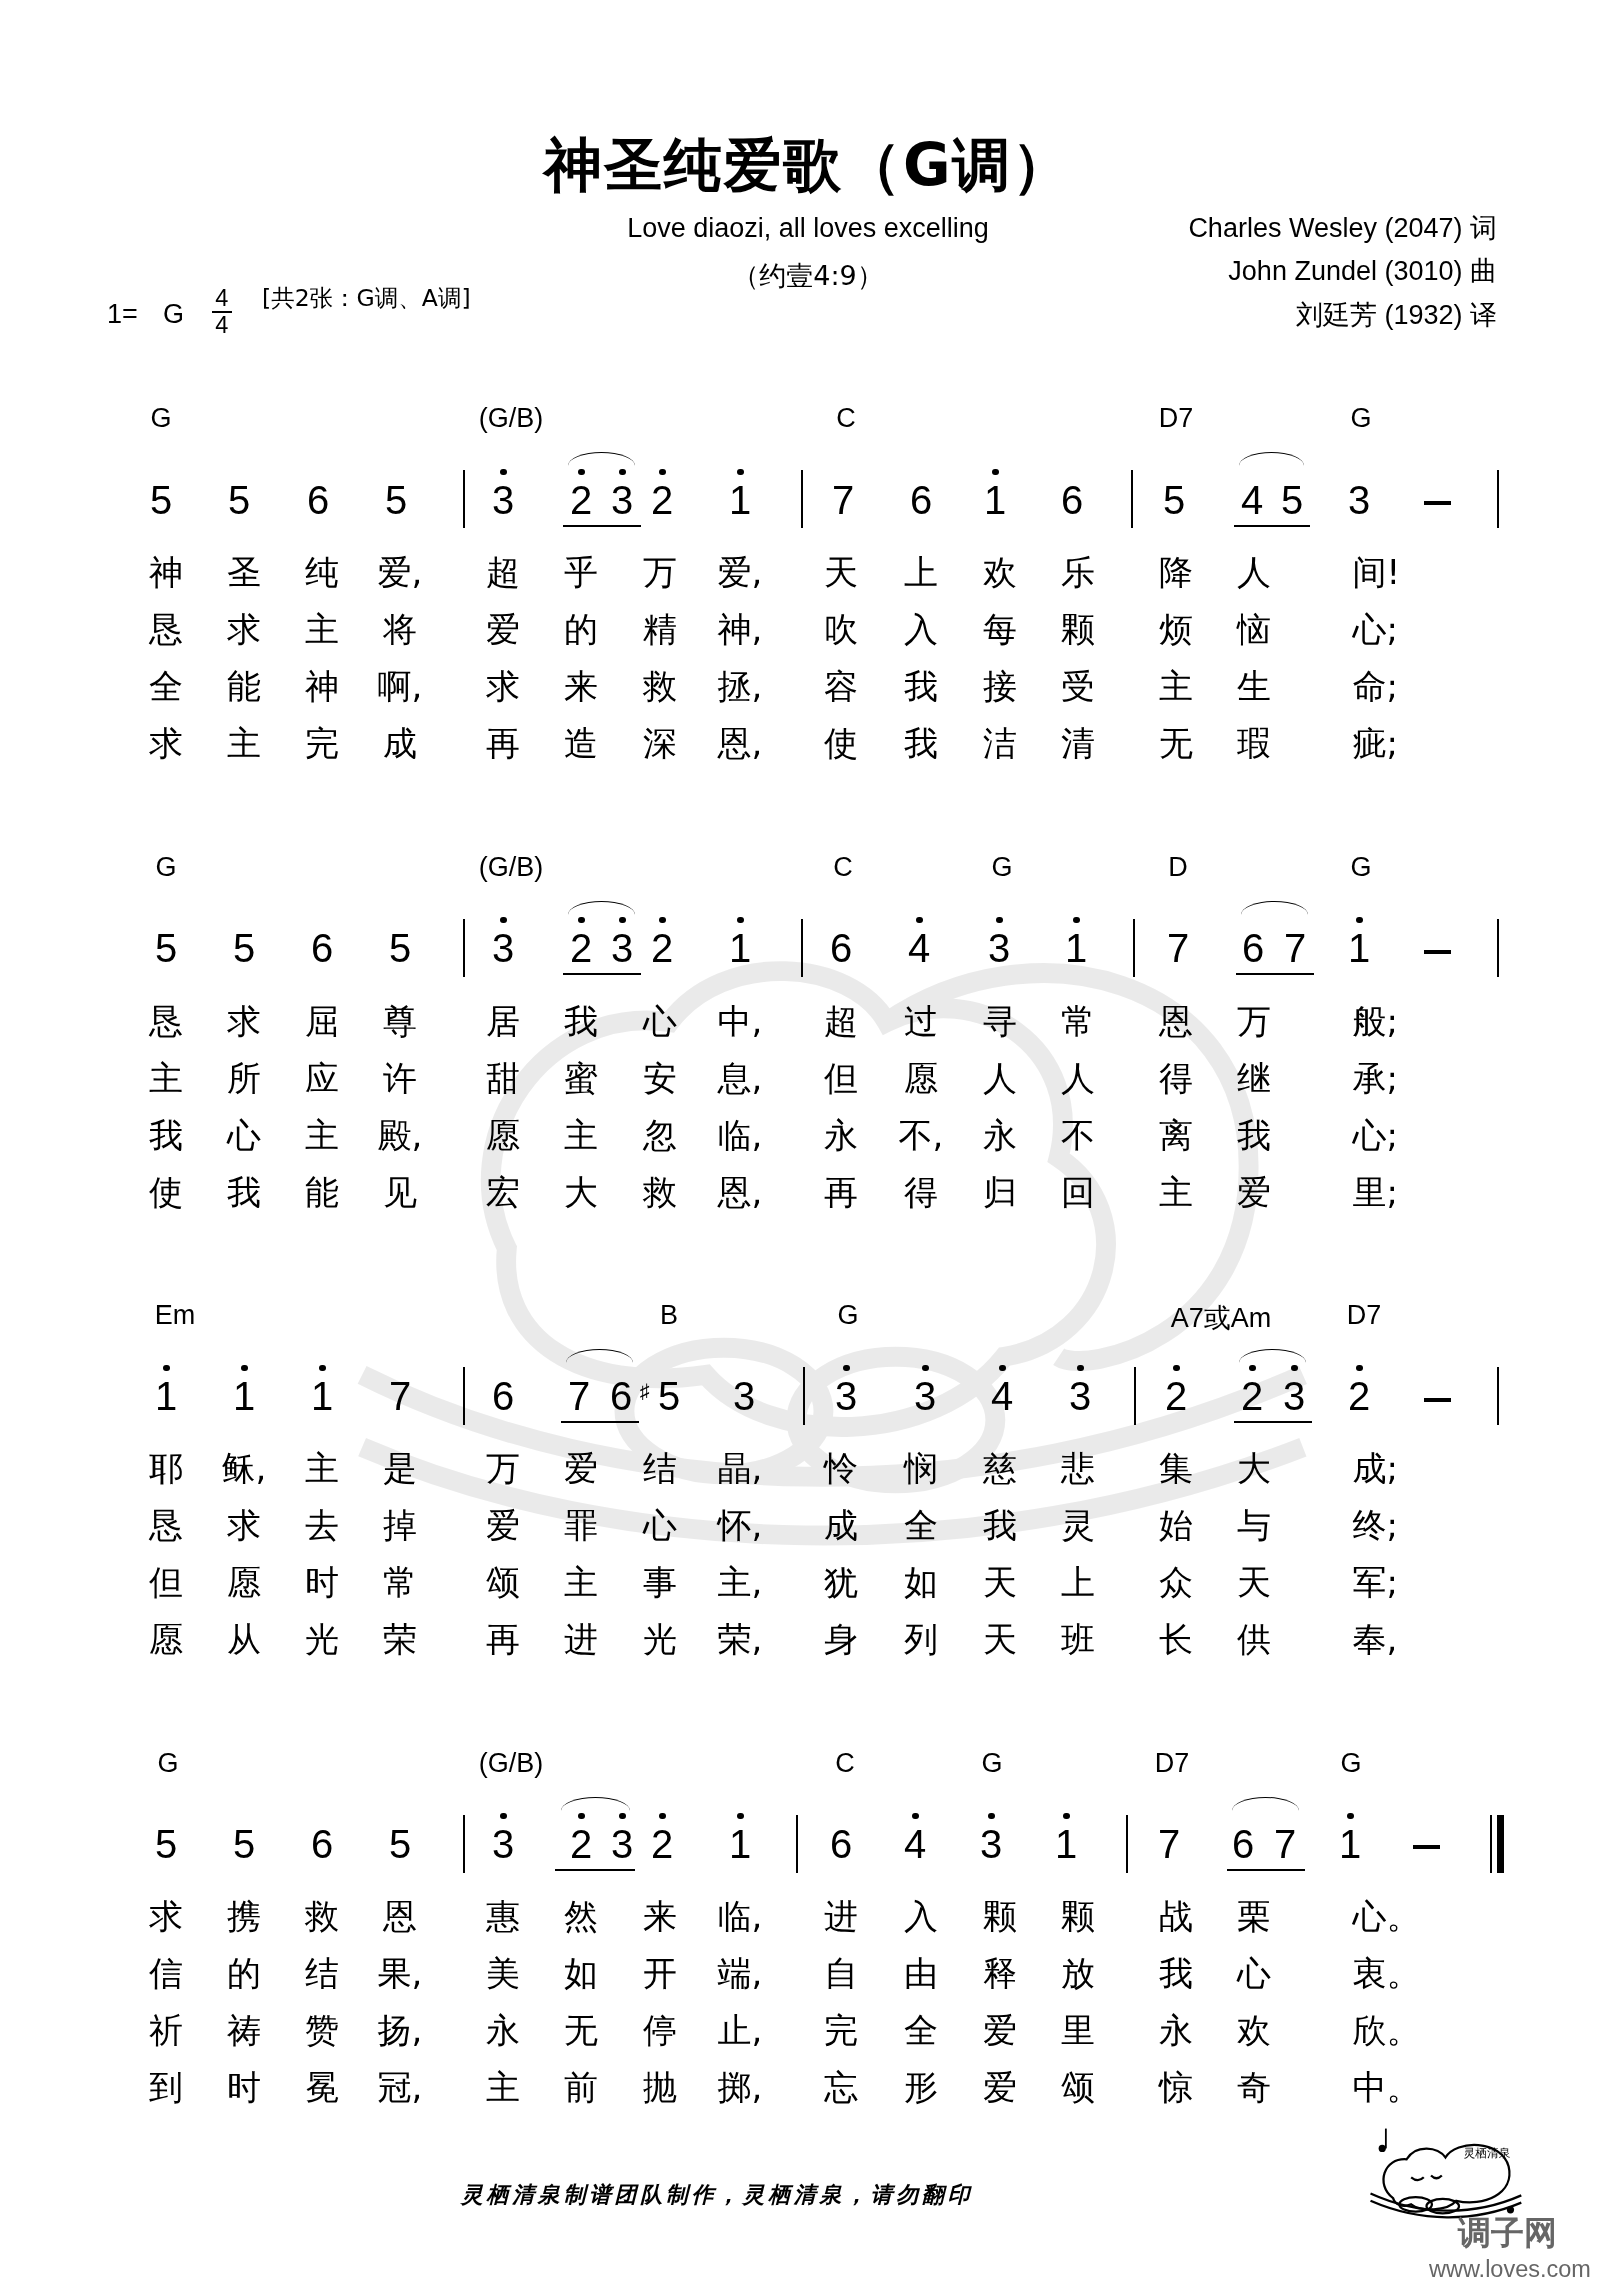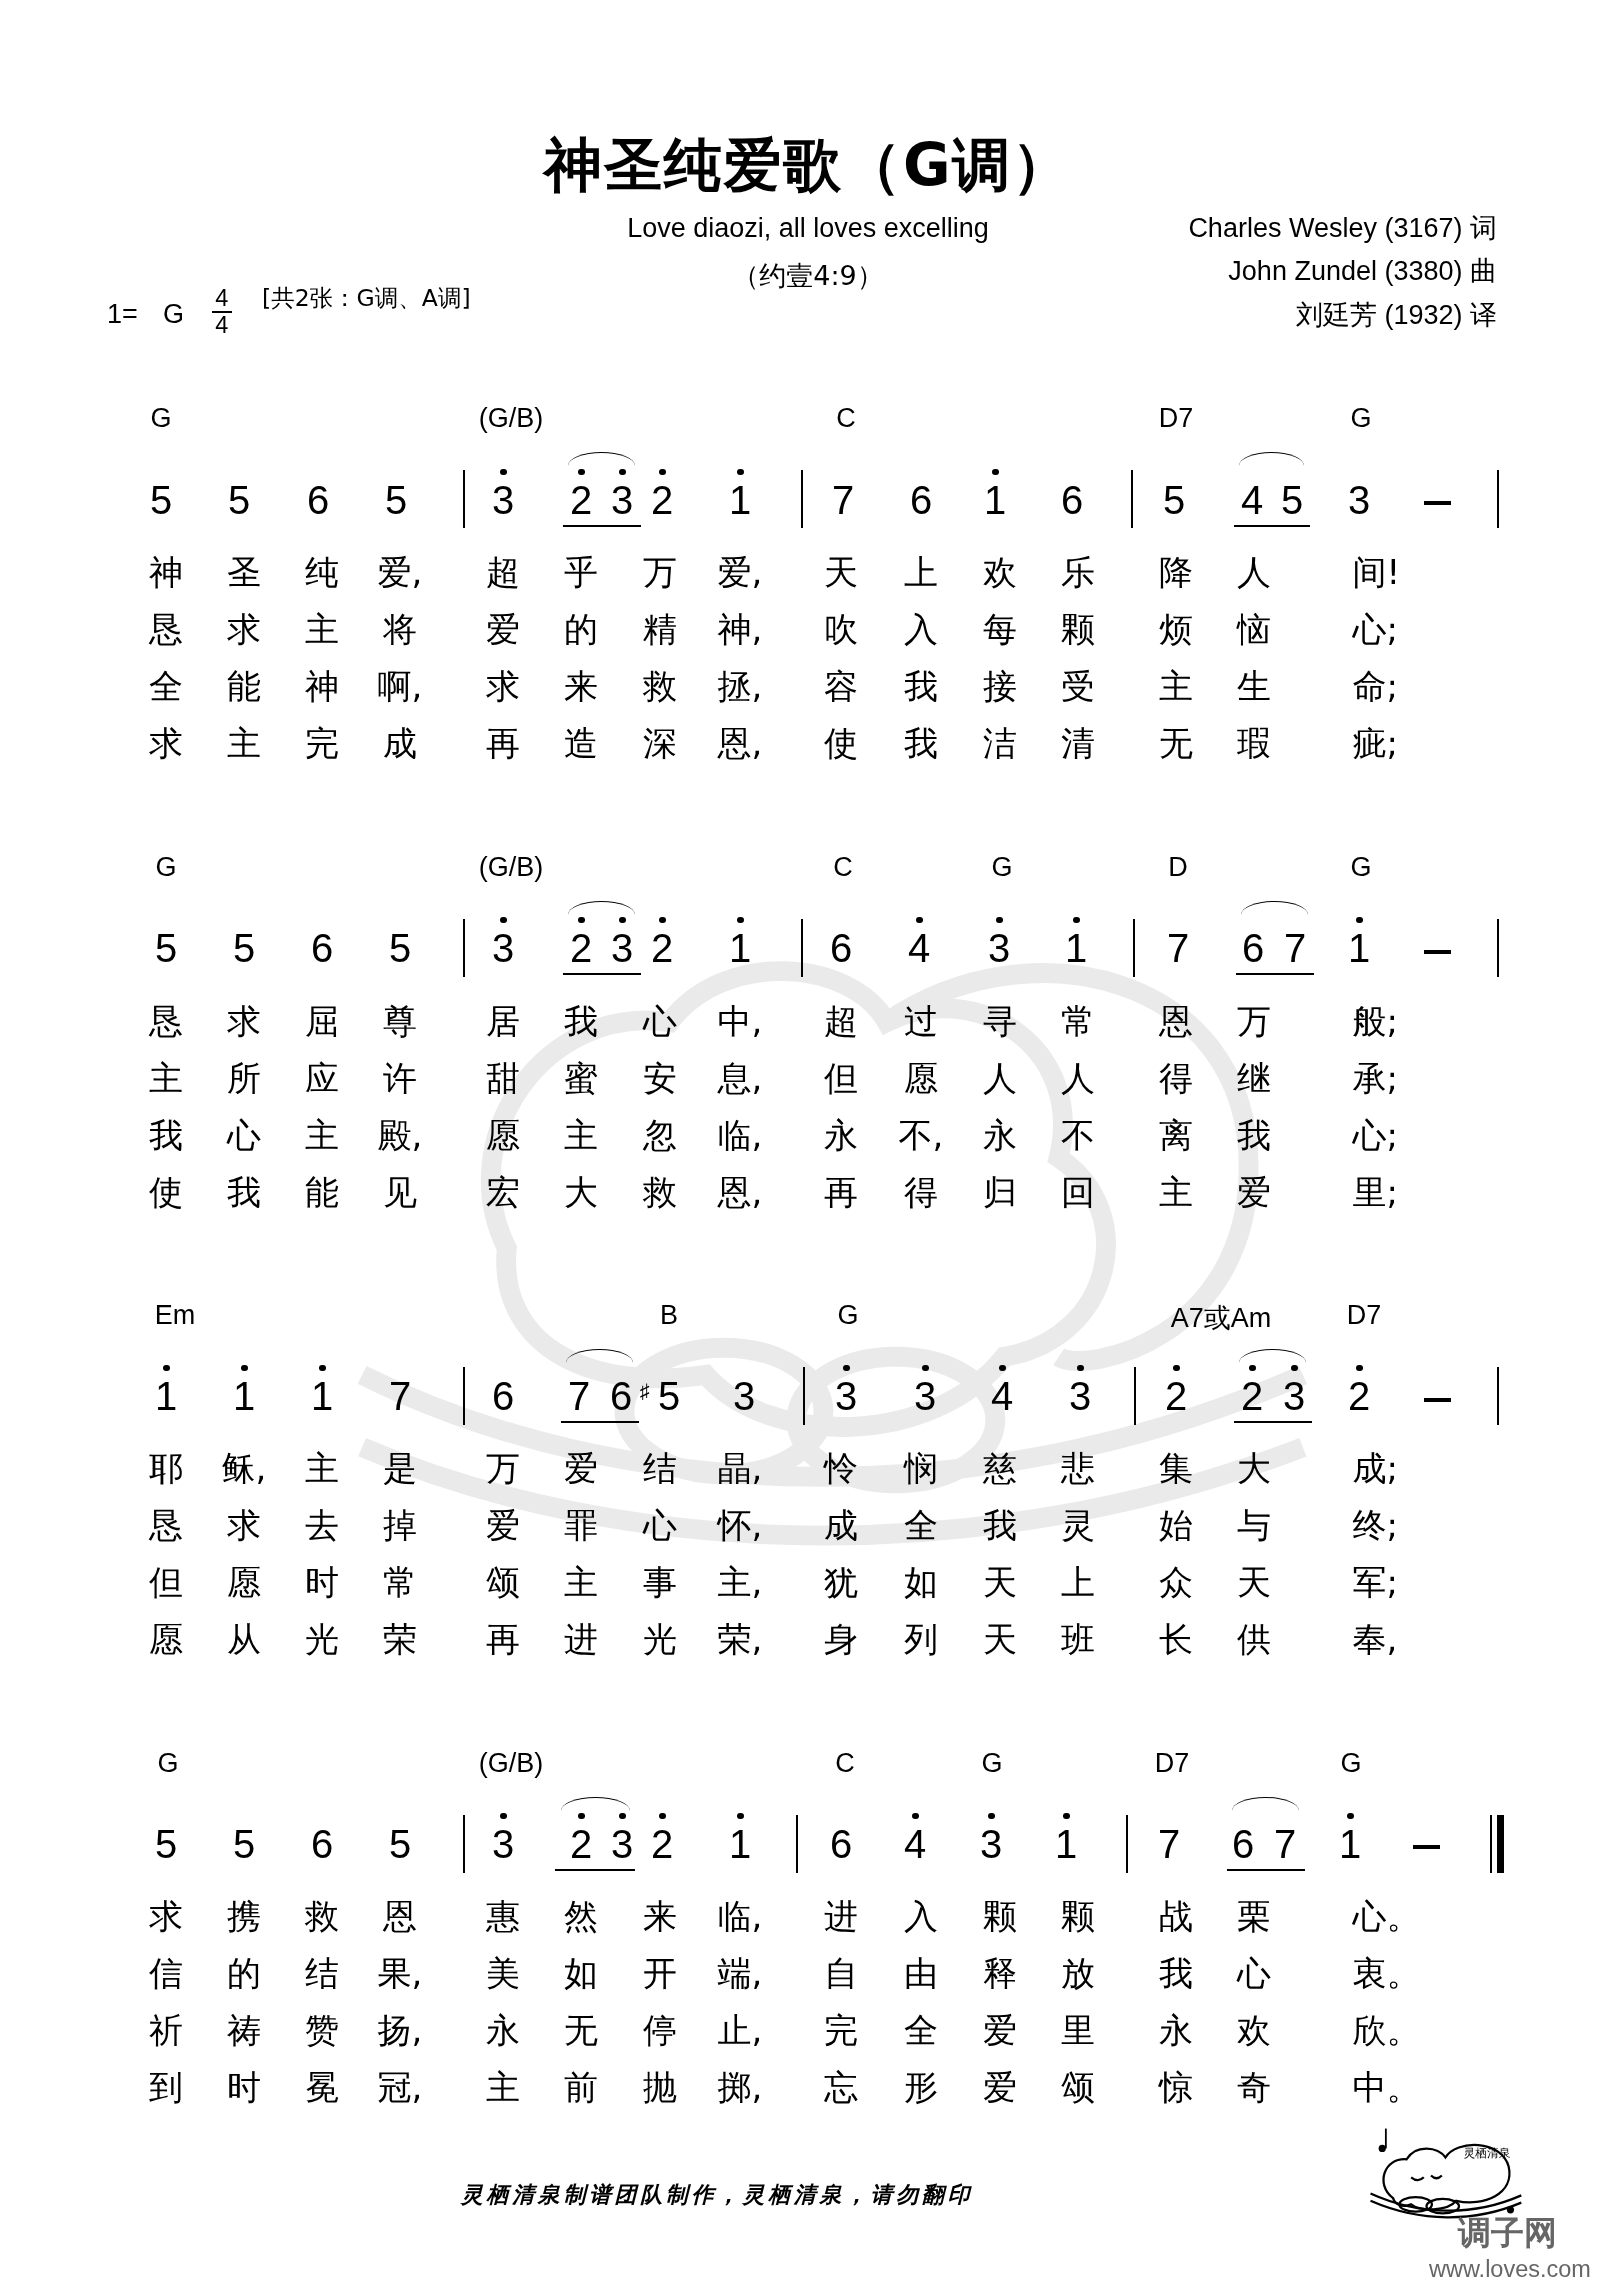--- a/index.html
+++ b/index.html
@@ -31,22 +31,22 @@
   .watermark { left: 344px; top: 868px; width: 977px; height: 688px; opacity: 0.08; pointer-events: none; }
   .logo { left: 1366px; top: 2121px; width: 158px; height: 100px; }
 </style>
 </head>
 <body>
 
 <div class="abs title">神圣纯爱歌（G调）</div>
 <div class="abs subtitle">Love diaozi, all loves excelling</div>
 <div class="abs scripture">（约壹4:9）</div>
 
-<div class="abs credit" style="top:210px">Charles Wesley (3167) 词</div>
-<div class="abs credit" style="top:253px">John Zundel (3380) 曲</div>
+<div class="abs credit" style="top:210px">Charles Wesley (2047) 词</div>
+<div class="abs credit" style="top:253px">John Zundel (3010) 曲</div>
 <div class="abs credit" style="top:297px">刘廷芳 (1932) 译</div>
 
 <div class="abs key">1=</div>
 <div class="abs keyG">G</div>
 <div class="abs tsig">
   <span>4</span>
   <span class="bar"></span>
   <span>4</span>
 </div>
 <div class="abs sheets">[共2张：G调、A调]</div>

